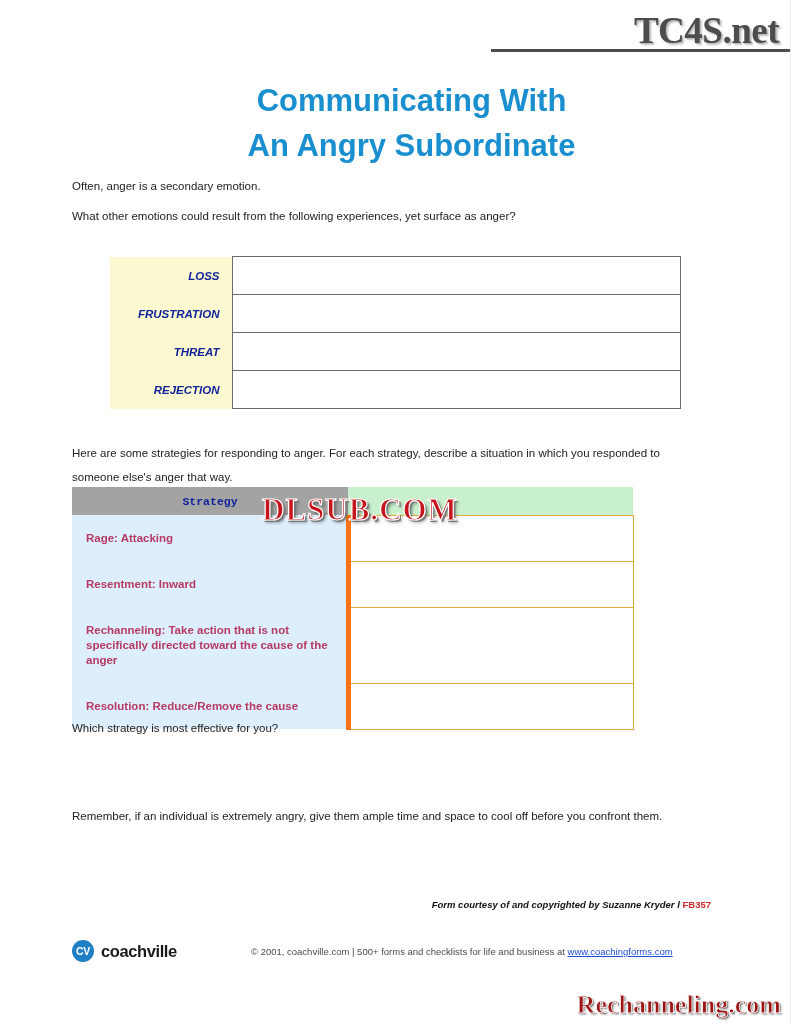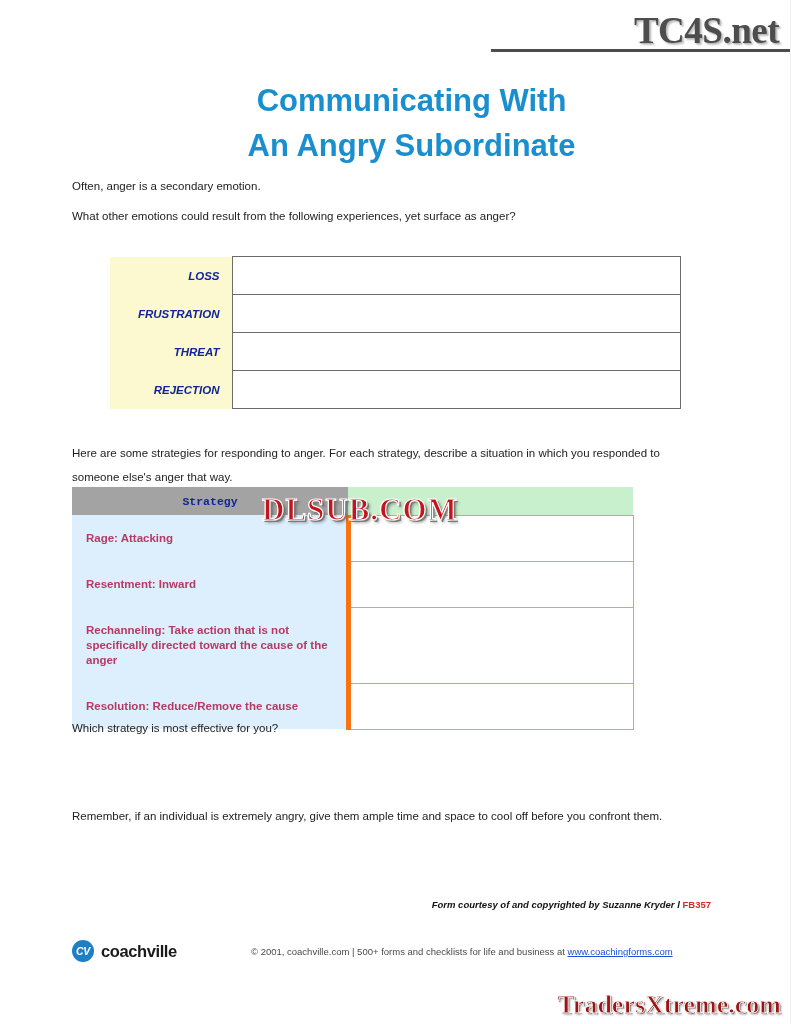--- a/index.html
+++ b/index.html
@@ -225,21 +225,20 @@
     height: 22px;
     border-radius: 50%;
     background: #1f7fc4;
     color: #ffffff;
     font-size: 10.5px;
     font-weight: bold;
     display: flex;
     align-items: center;
     justify-content: center;
     letter-spacing: -0.3px;
-    font-style: italic;
   }
   .cv-word {
     font-size: 16.5px;
     font-weight: bold;
     color: #1a1a1a;
     letter-spacing: -0.4px;
   }
   .footer-text {
     position: absolute;
     left: 251px;
@@ -349,15 +348,15 @@
 
 <div class="footer-logo">
   <span class="cv-badge">CV</span>
   <span class="cv-word">coachville</span>
 </div>
 
 <div class="footer-text">
   <span>© 2001, coachville.com | 500+ forms and checklists for life and business at </span><a href="#">www.coachingforms.com</a>
 </div>
 
-<div class="wm-bottom">TradersXtreme.com</div>
+<div class="wm-bottom">Rechanneling.com</div>
 
 <div class="page-edge"></div>
 
 </body></html>

